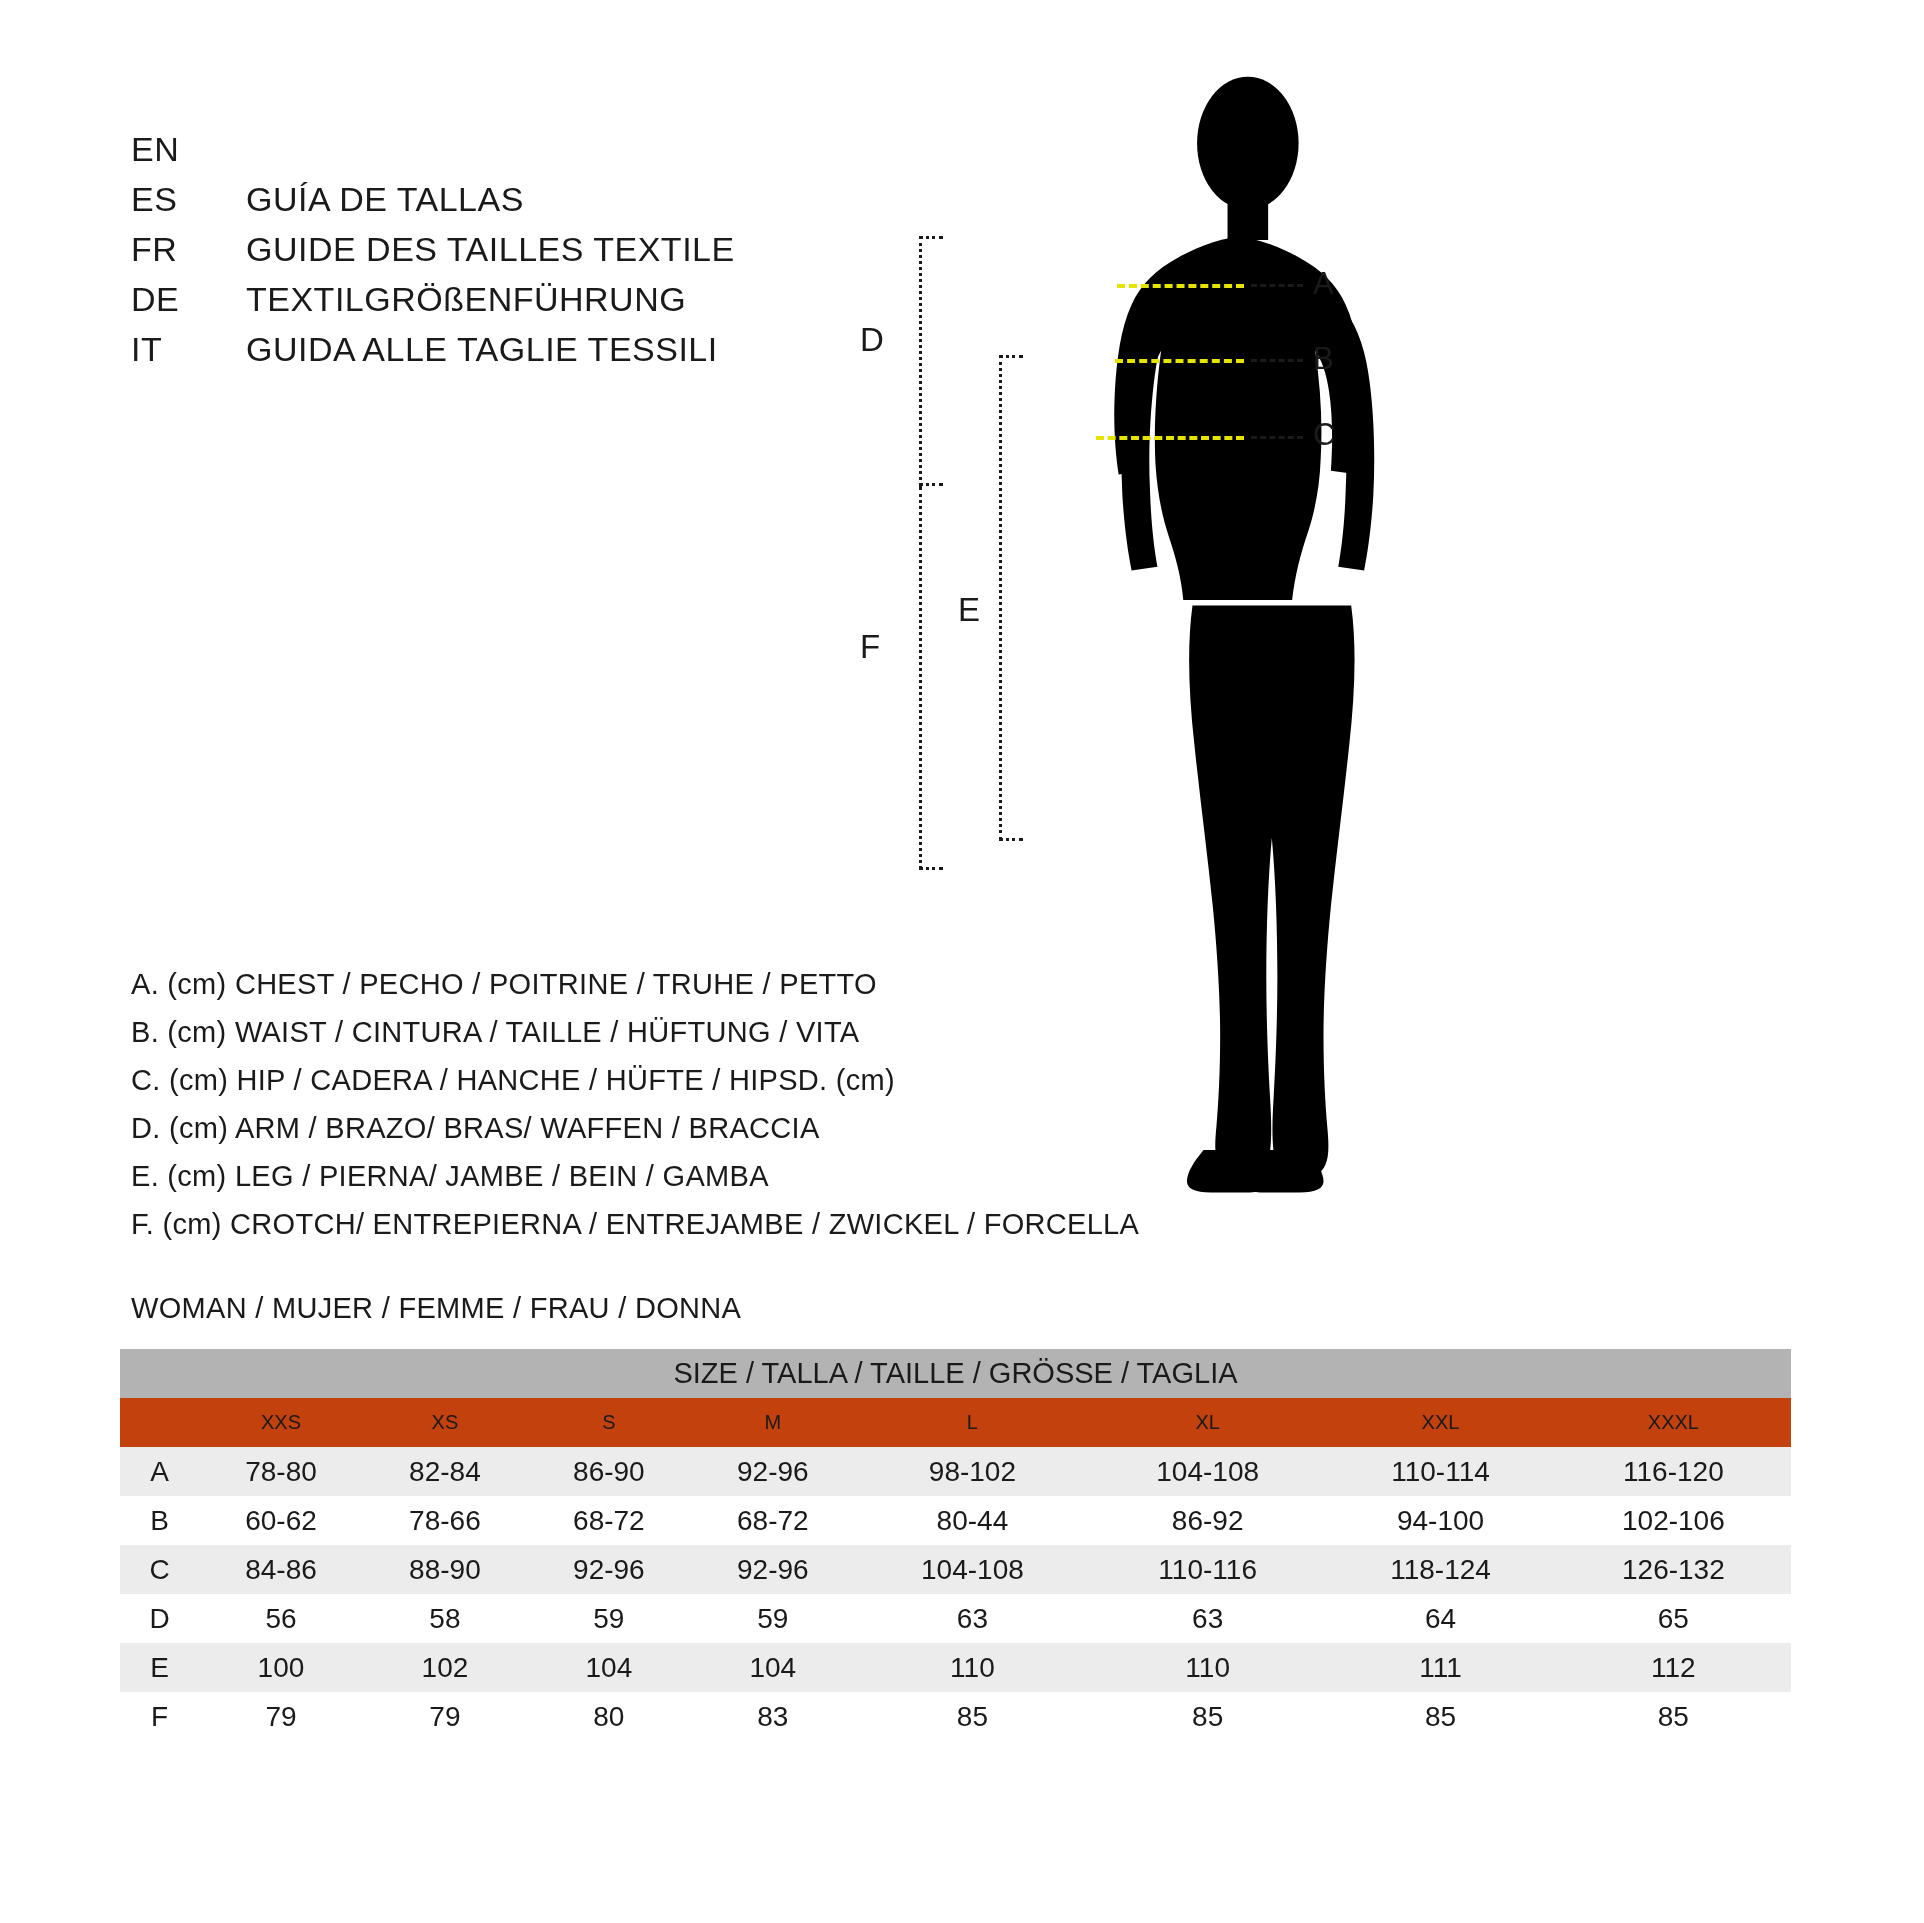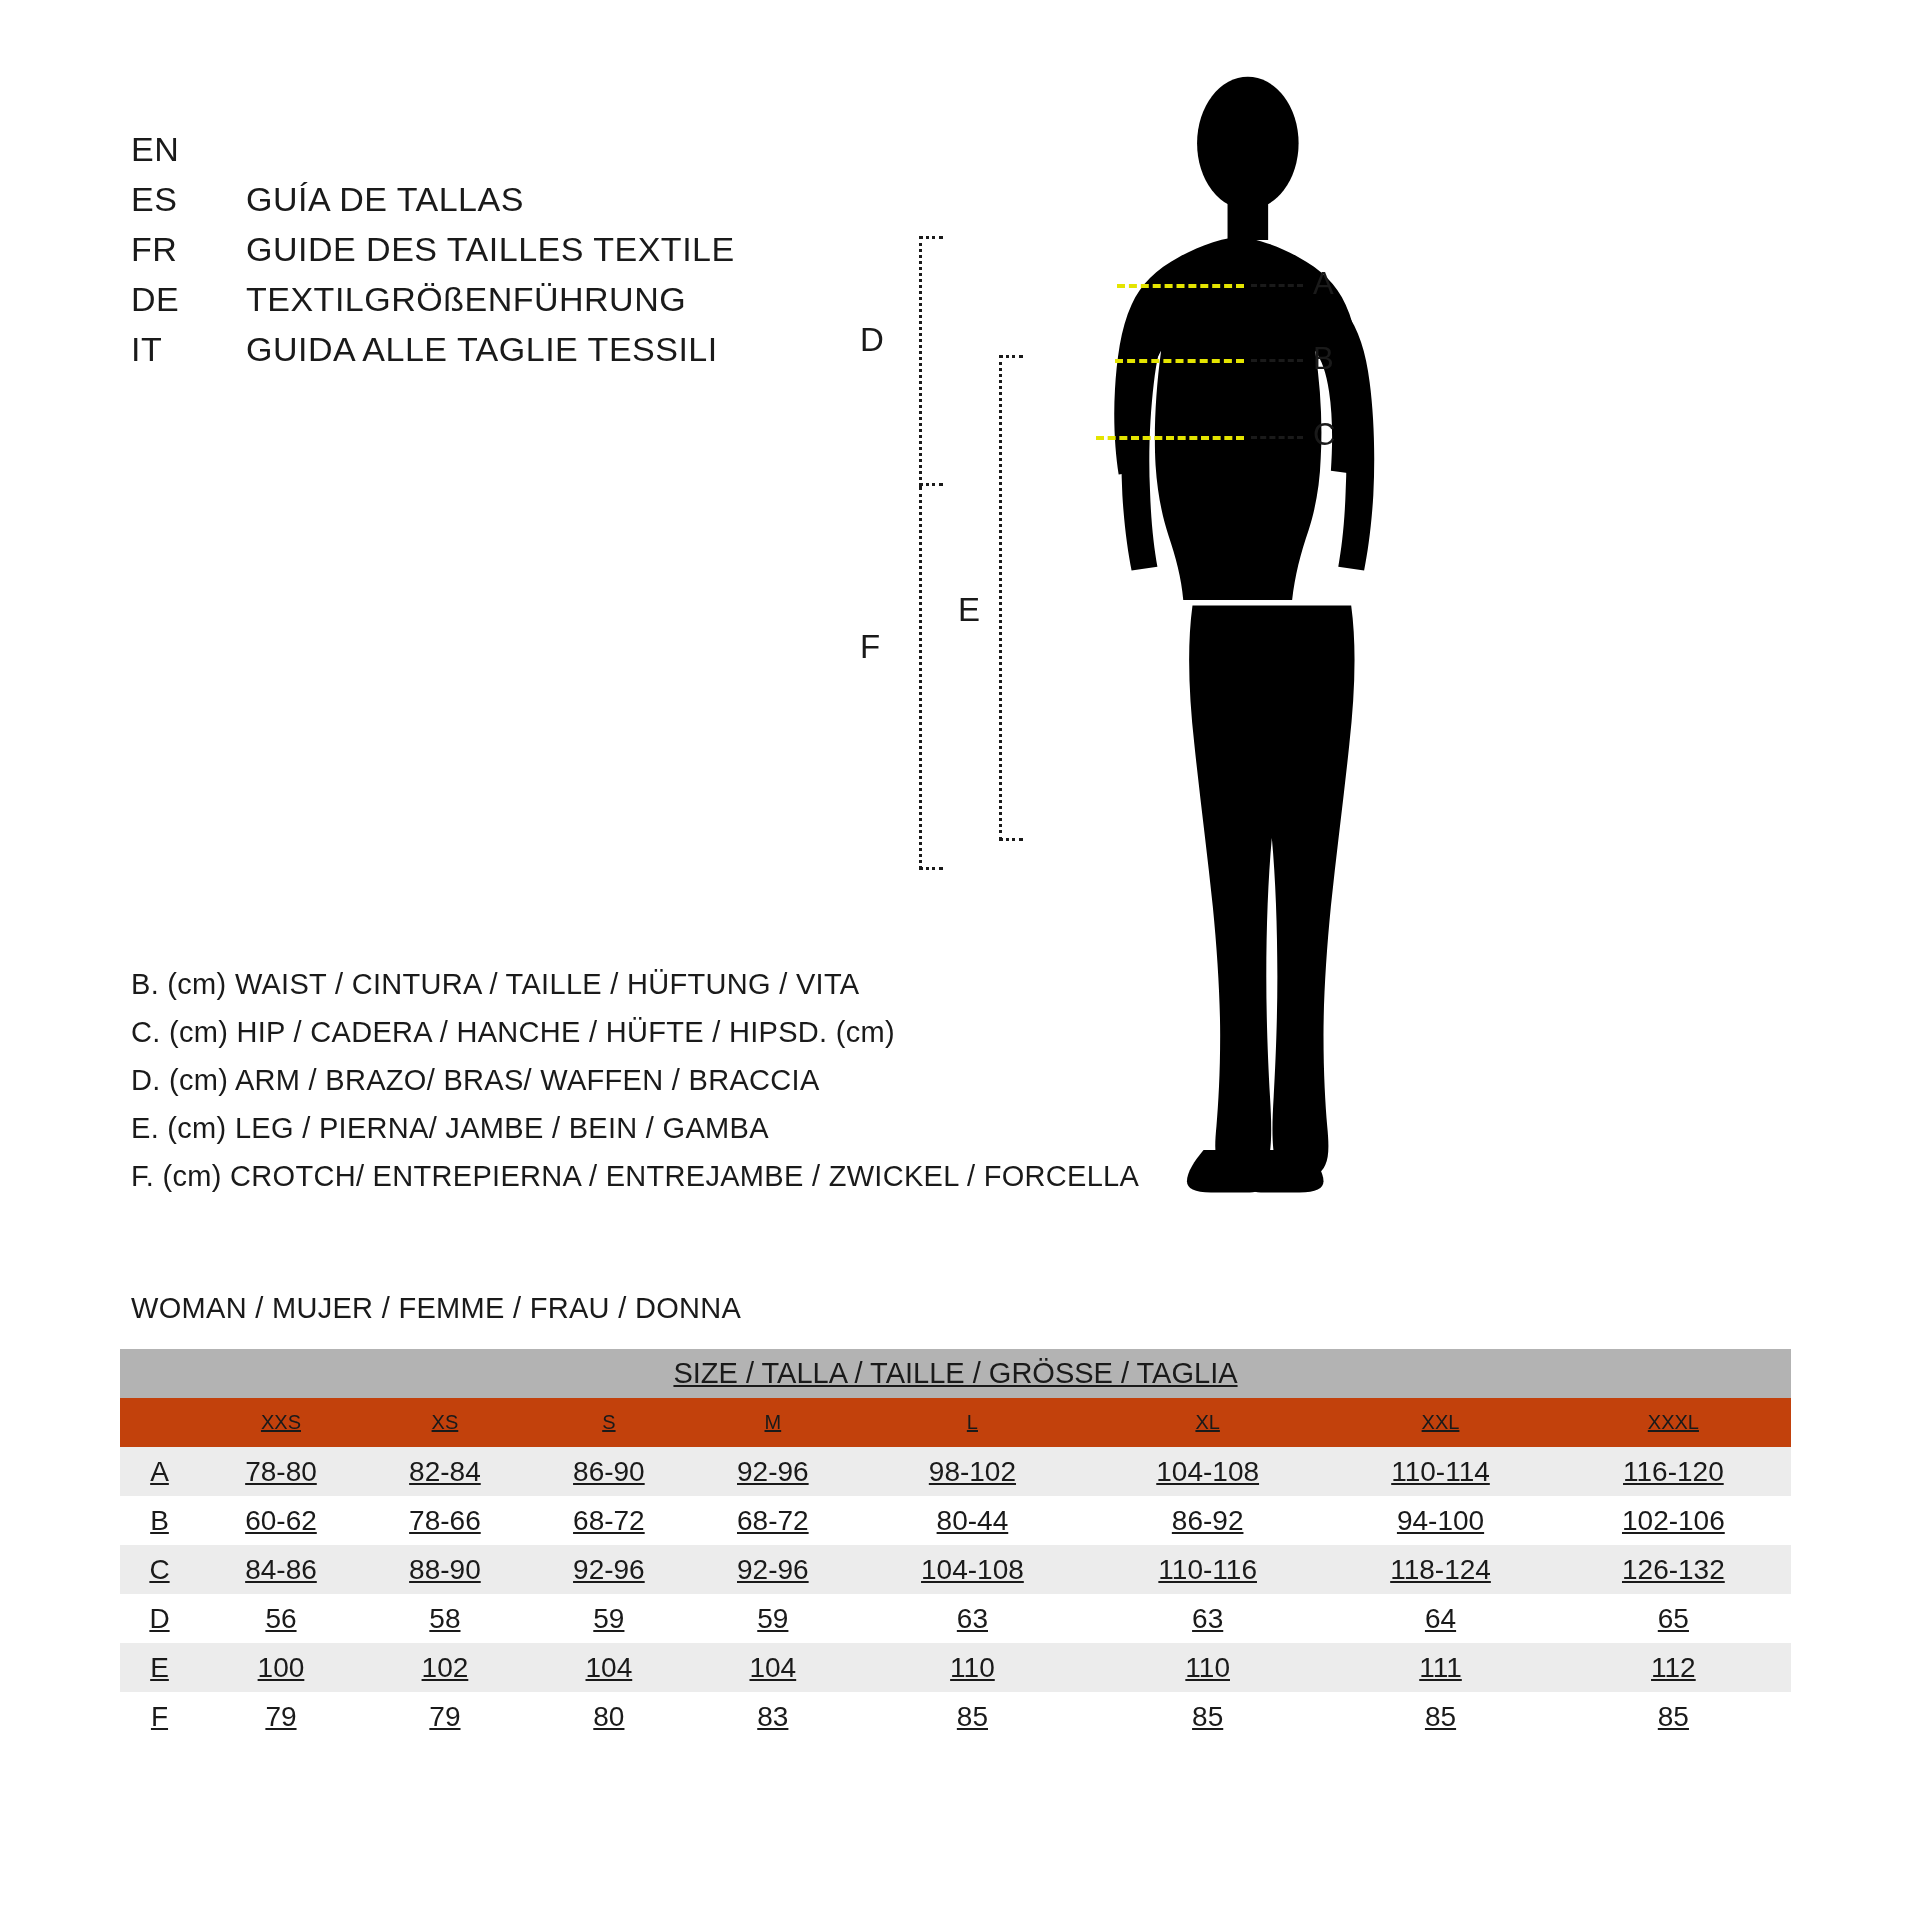--- a/index.html
+++ b/index.html
@@ -60,21 +60,20 @@
   .table-wrap {
     position: absolute;
     left: 120px;
     top: 1349px;
     width: 1671px;
   }
   table.size-table {
     border-collapse: collapse;
     width: 100%;
     font-size: 28px;
-    text-decoration: underline;
   }
   table.size-table td, table.size-table th {
     padding: 0;
     height: 49px;
     text-align: center;
     font-weight: normal;
   }
   .caption-row td {
     background: #b3b3b3;
     text-align: left;
@@ -258,20 +257,21 @@
   <div class="tick" style="left:-170px; top:793px;"></div>
   <div class="ylabel" style="left:-229px; top:554px;">F</div>
 
   <div class="vline" style="left:-90px; top:281px; height:485px;"></div>
   <div class="tick" style="left:-90px; top:281px;"></div>
   <div class="tick" style="left:-90px; top:764px;"></div>
   <div class="ylabel" style="left:-131px; top:517px;">E</div>
 </div>
 
 <div class="legend-block">
+  <div class="legend-row">A. (cm) CHEST / PECHO / POITRINE / TRUHE / PETTO</div>
   <div class="legend-row">B. (cm) WAIST / CINTURA / TAILLE / HÜFTUNG / VITA</div>
   <div class="legend-row">C. (cm) HIP / CADERA / HANCHE / HÜFTE / HIPSD. (cm)</div>
   <div class="legend-row">D. (cm) ARM / BRAZO/ BRAS/ WAFFEN / BRACCIA</div>
   <div class="legend-row">E. (cm) LEG / PIERNA/ JAMBE / BEIN / GAMBA</div>
   <div class="legend-row">F. (cm) CROTCH/ ENTREPIERNA / ENTREJAMBE / ZWICKEL / FORCELLA</div>
 </div>
 
 <div class="section-label">WOMAN / MUJER / FEMME / FRAU / DONNA</div>
 
 <div class="table-wrap">

